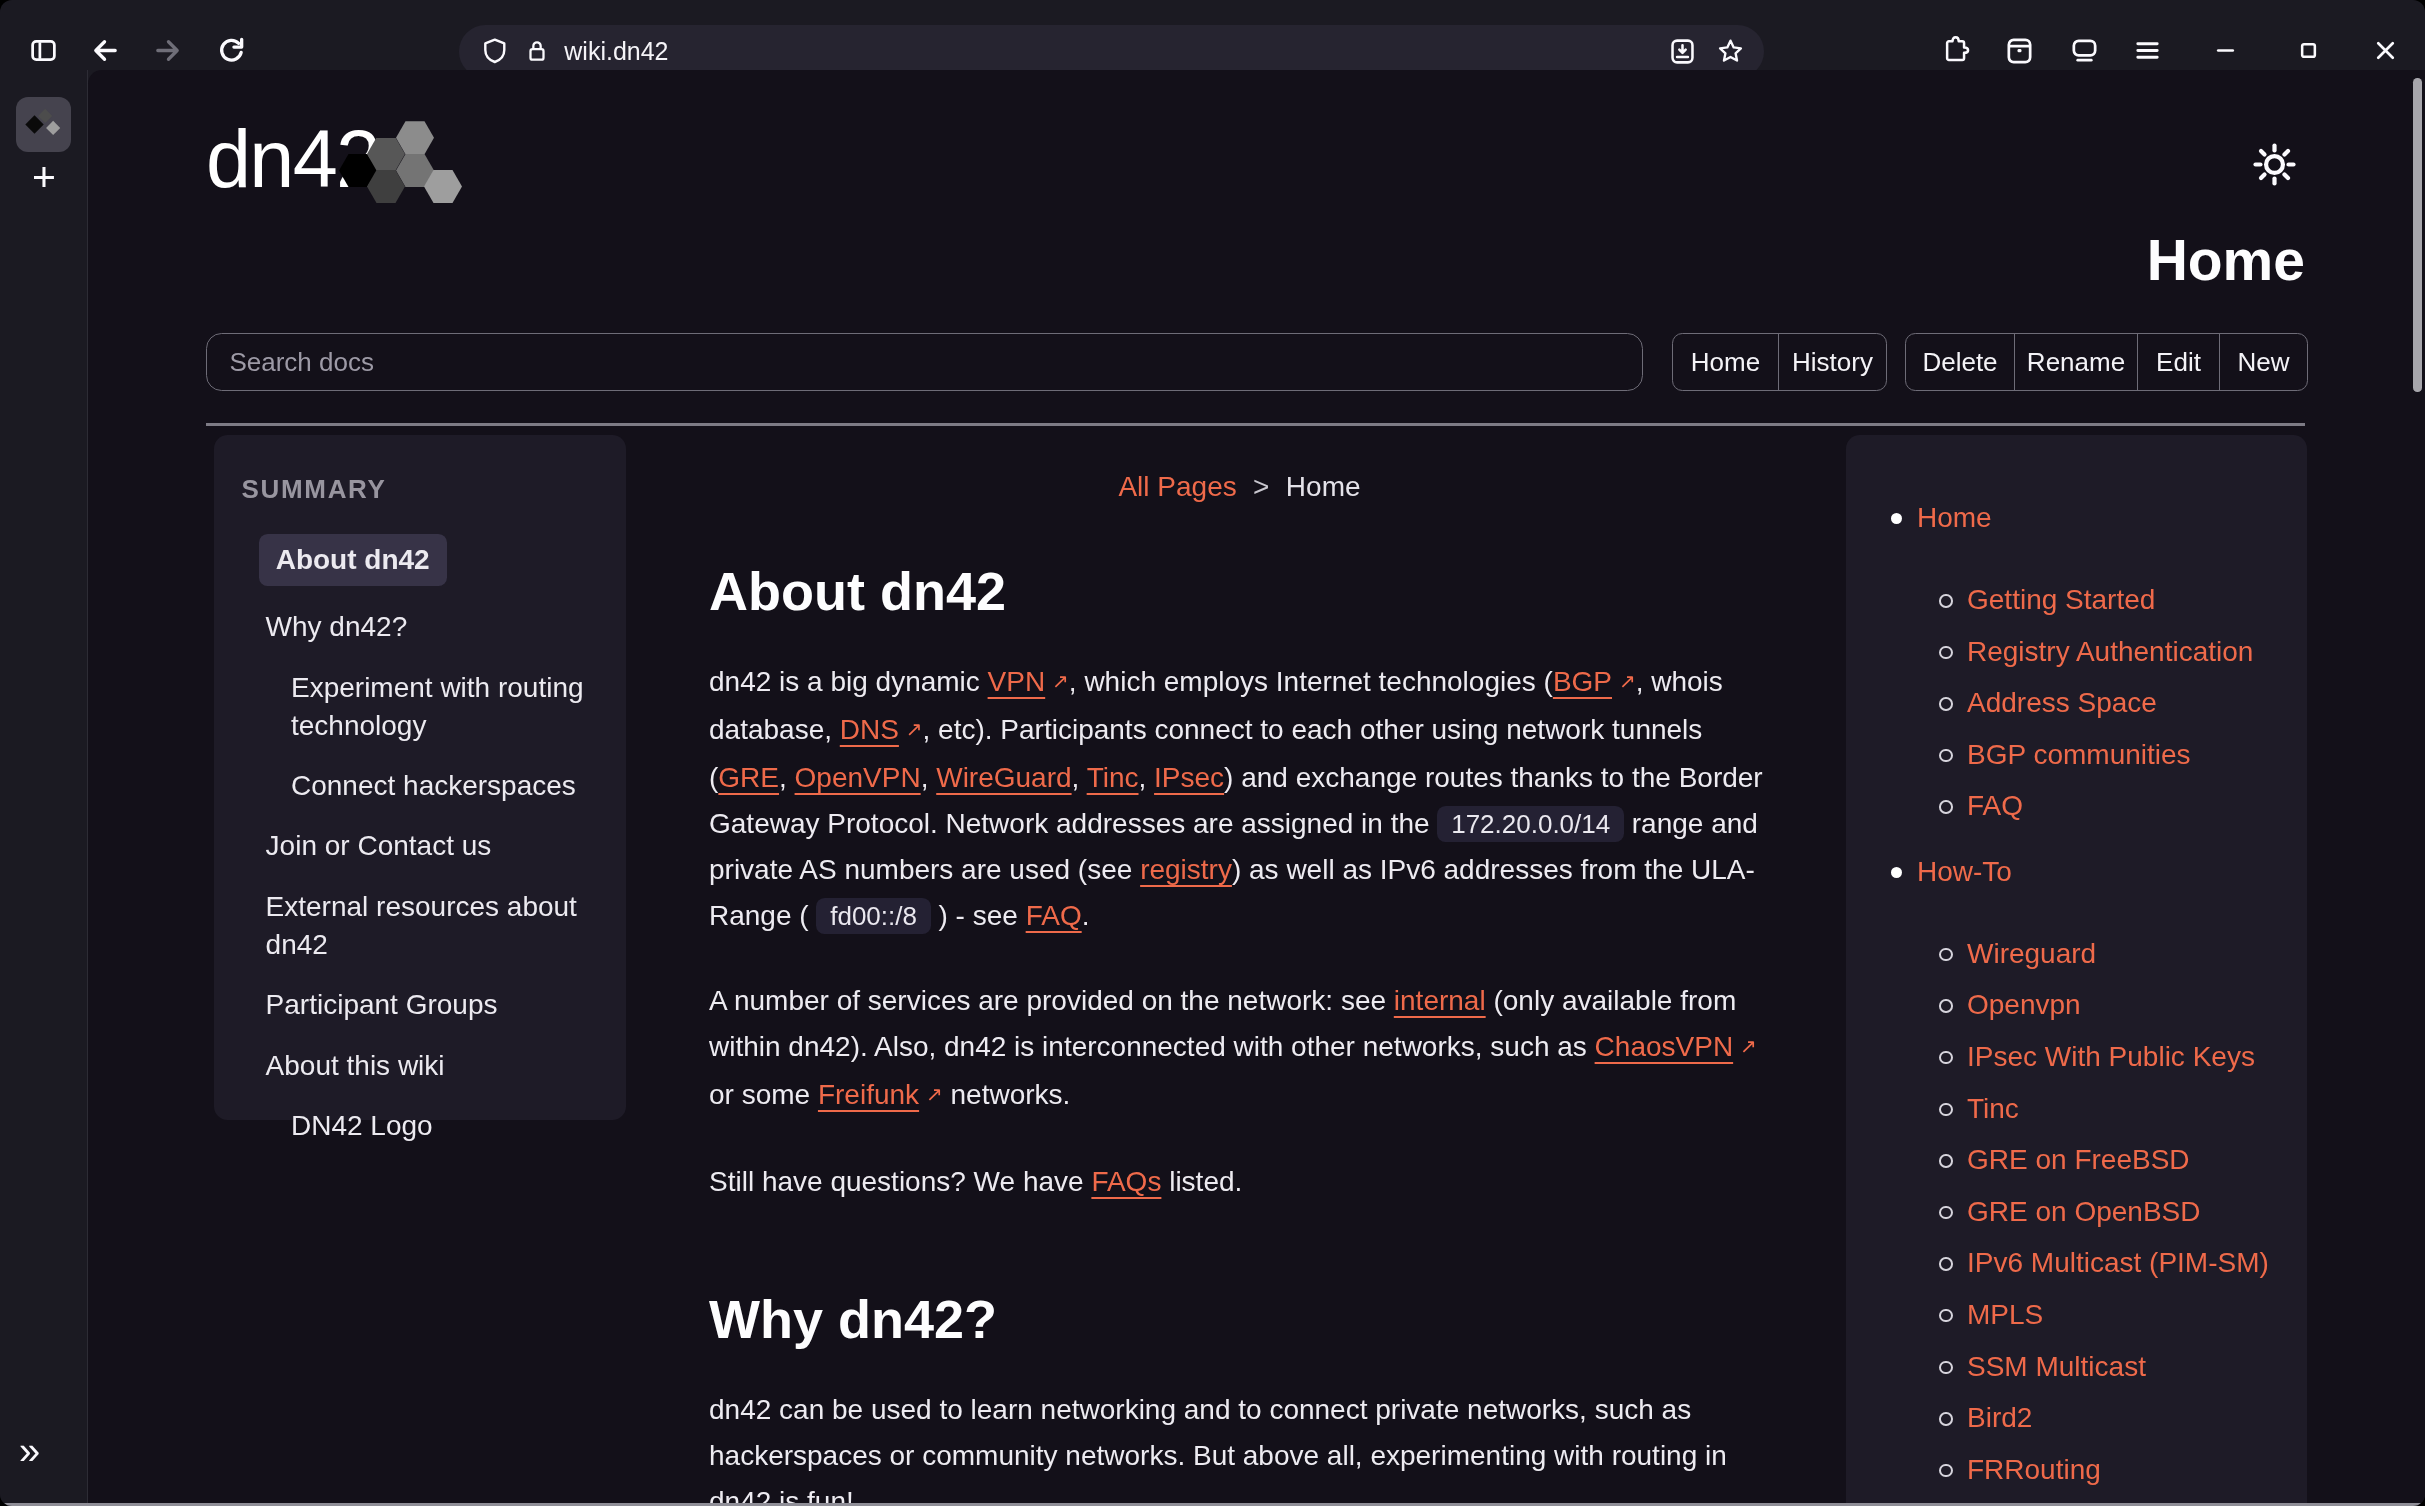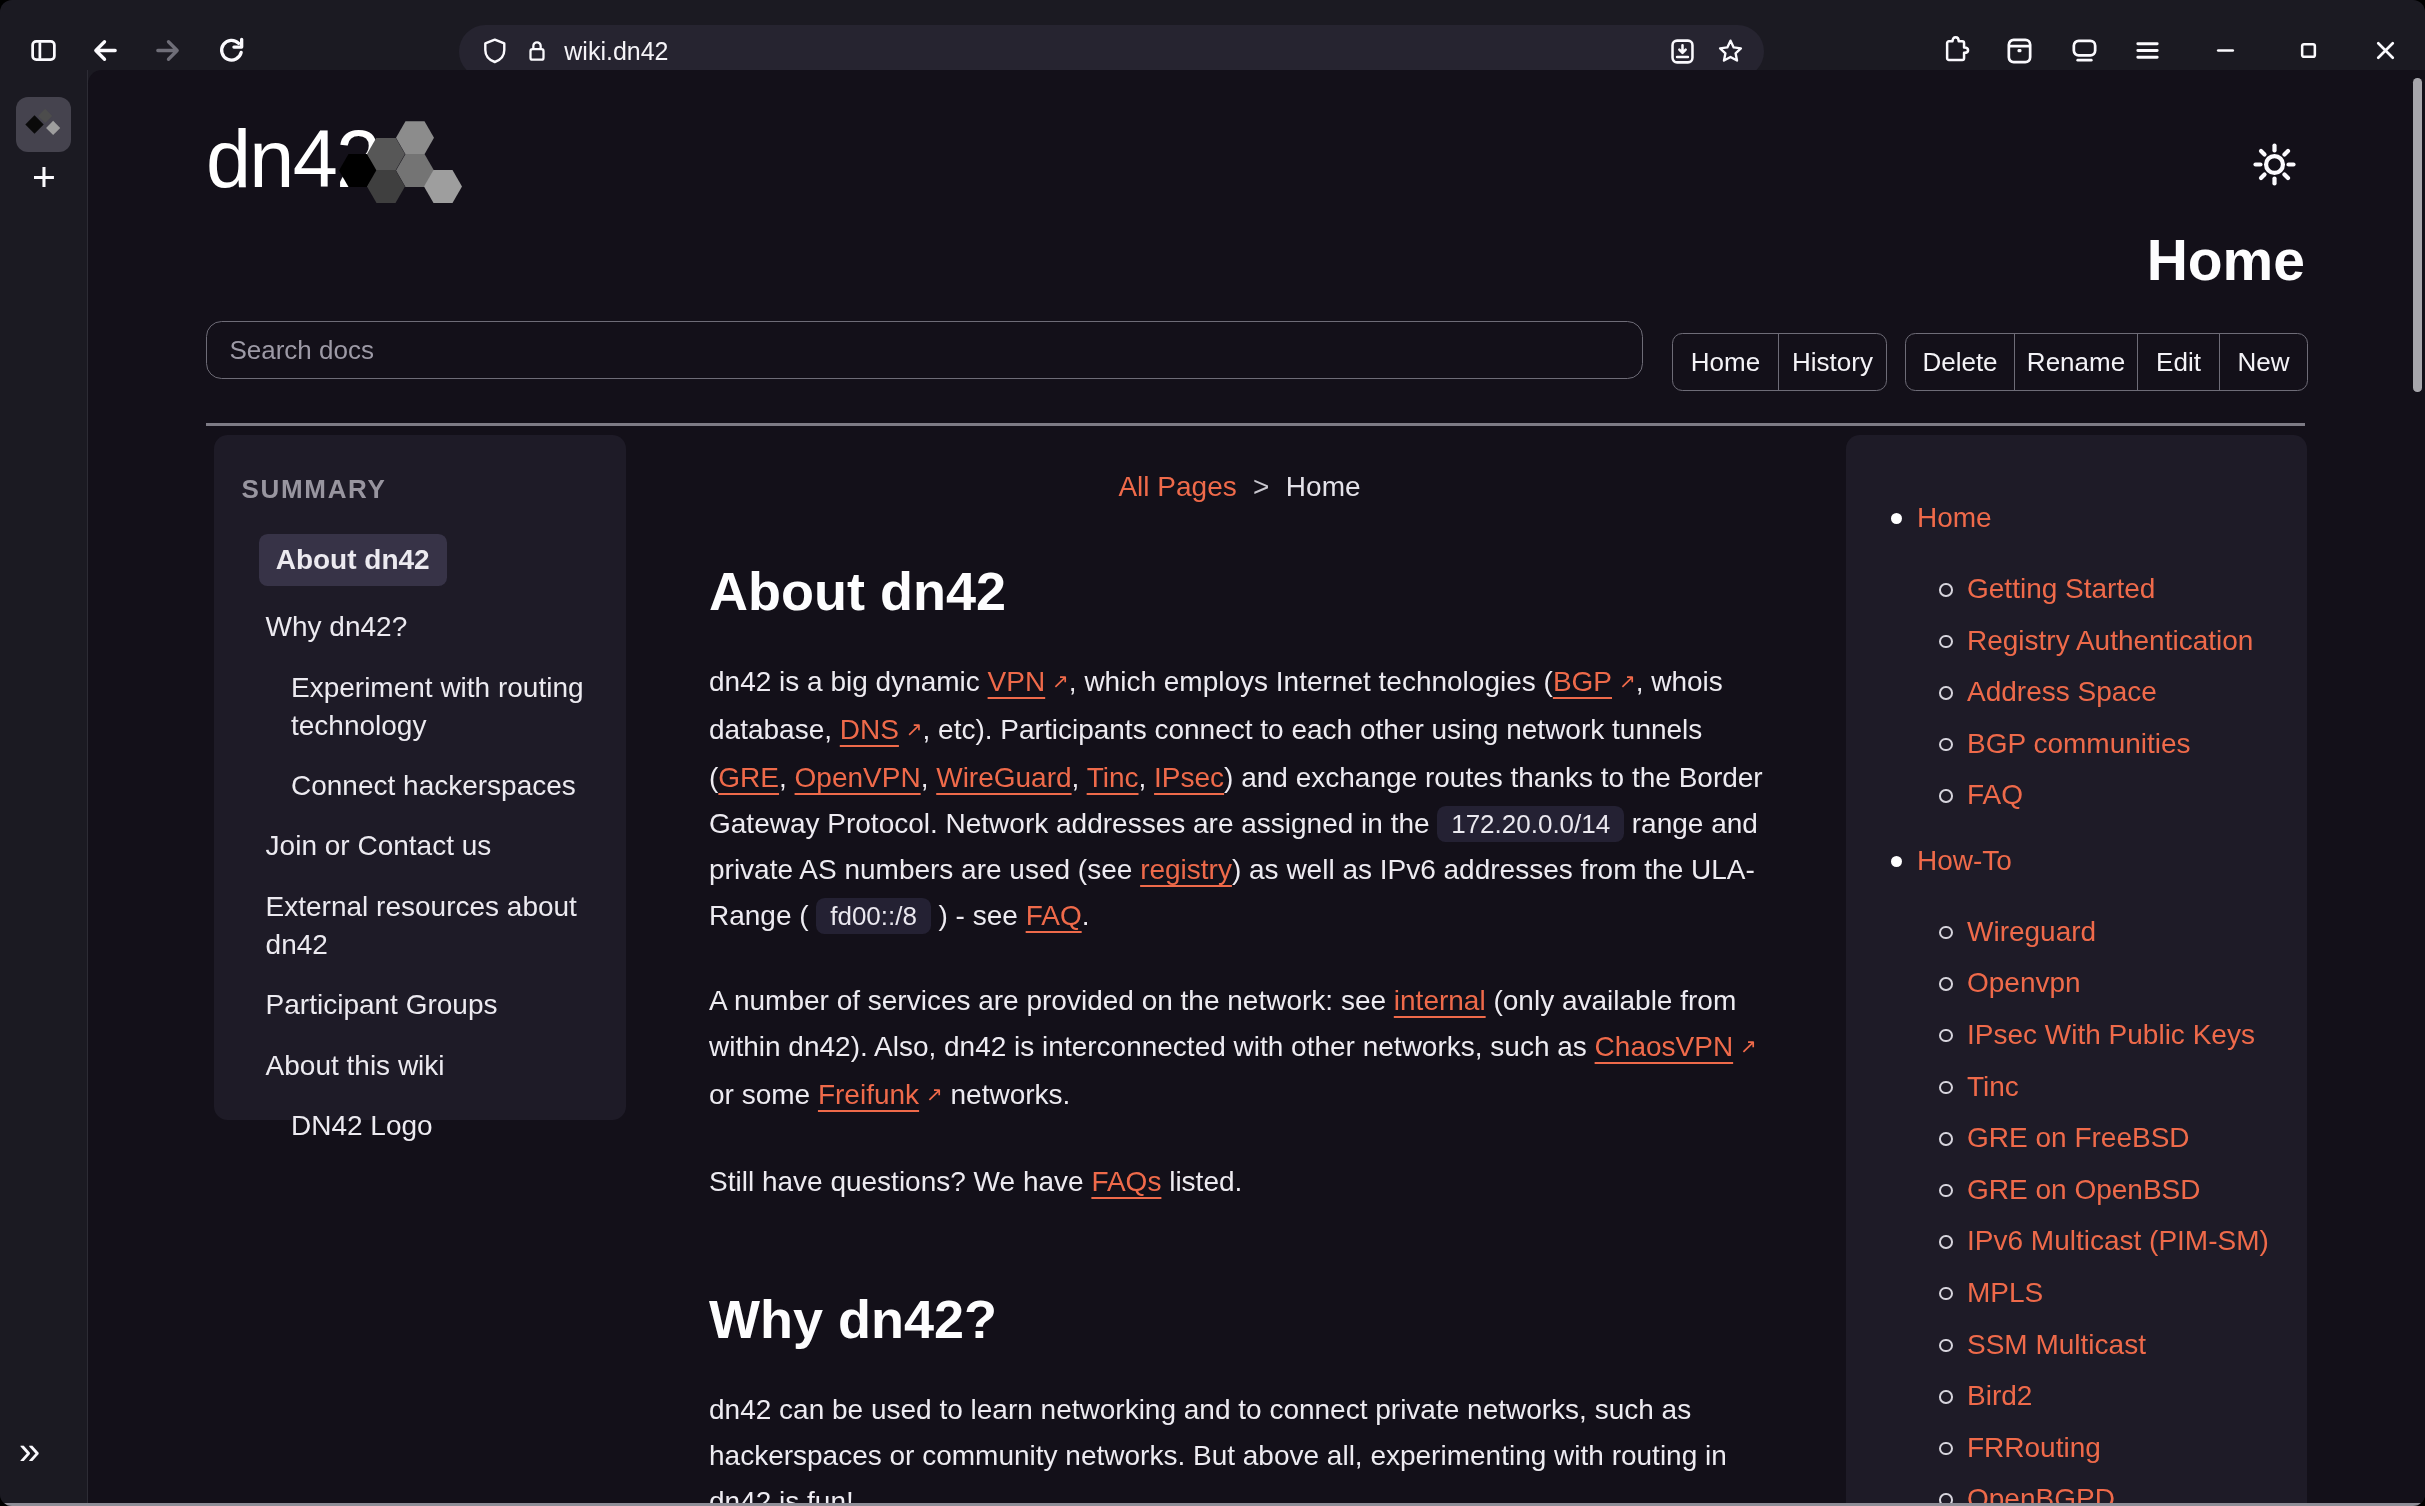--- a/index.html
+++ b/index.html
@@ -29,21 +29,21 @@
   .page { position:absolute; left:88px; top:70px; width:2338px; height:1436px; background:#131019; border-top-left-radius:13.8px; overflow:hidden; }
 
   .logo-text { position:absolute; left:118px; top:43px; font-size:81px; color:#fff; letter-spacing:-1.7px; }
   .hexes { position:absolute; left:251px; top:46px; width:129px; height:93px; }
   .hex { position:absolute; width:38px; height:33px; clip-path:polygon(25% 0%, 75% 0%, 100% 50%, 75% 100%, 25% 100%, 0% 50%); }
 
   .theme-btn { position:absolute; right:129px; top:72px; width:45px; height:45px; background:none; border:none; display:flex; align-items:center; justify-content:center; }
 
   .page-title { position:absolute; right:121px; top:157px; font-size:57px; font-weight:700; color:#fdfdfe; }
 
-  .search-input { position:absolute; left:118px; top:251px; width:1437px; height:58px; background:transparent; border:1.7px solid #6e6c77; border-radius:15.5px; color:#f2f1f5; font-size:26px; padding:0 22.4px; font-family:"Liberation Sans", sans-serif; }
+  .search-input { position:absolute; left:118px; top:263px; width:1437px; height:58px; background:transparent; border:1.7px solid #6e6c77; border-radius:15.5px; color:#f2f1f5; font-size:26px; padding:0 22.4px; font-family:"Liberation Sans", sans-serif; }
   .search-input::placeholder { color:#9d9aa6; }
 
   .btn-group { position:absolute; top:263px; height:58px; display:flex; border:1.7px solid #6e6c77; border-radius:10.3px; overflow:hidden; }
   .btn-group button { background:transparent; border:none; border-left:1.7px solid #6e6c77; color:#f4f3f7; font-size:26px; font-family:"Liberation Sans", sans-serif; }
   .btn-group button:first-child { border-left:none; }
   .grp-nav { left:1584px; }
   .grp-page { left:1817px; }
 
   .rule { position:absolute; left:118px; top:353px; width:2099px; height:3.4px; background:#7d7b85; }
 
@@ -66,21 +66,21 @@
   .link { color:#ef6a4a; text-decoration:underline; text-decoration-thickness:1.7px; text-underline-offset:6px; }
   .ext { font-family:"DejaVu Sans", sans-serif; color:#ef6a4a; font-size:20px; margin-left:6.9px; position:relative; top:-3.4px; }
   .icode { font-family:"Liberation Sans", sans-serif; background:#242133; border-radius:8.6px; padding:3.4px 13.8px; font-size:26px; color:#eae8ef; white-space:nowrap; }
 
   
   .toc-panel { position:absolute; left:1758px; top:365px; width:461px; height:1085px; background:#1e1b27; border-radius:13.8px 13.8px 0 0; padding-top:64px; }
   .toc { list-style:none; }
   .toc a { color:#ef6a4a; text-decoration:none; font-size:28px; }
   .toc-top { position:relative; padding-left:71px; line-height:38px; margin-bottom:8.6px; }
   .toc-top::before { content:""; position:absolute; left:45px; top:13.8px; width:11.2px; height:11.2px; border-radius:50%; background:#fff; }
-  .toc-sub { list-style:none; margin-top:28px; }
+  .toc-sub { list-style:none; margin-top:39px; }
   .toc-subitem { position:relative; padding-left:50px; line-height:38px; margin-bottom:8.6px; }
   .toc-subitem::before { content:""; position:absolute; left:22.4px; top:13px; width:9.5px; height:9.5px; border-radius:50%; border:2.6px solid #d6d4dc; background:transparent; }
   .toc-top + .toc-top { margin-top:22.4px; }
 
   .scroll-thumb { position:absolute; right:4.3px; top:7.7px; width:8.6px; height:314px; border-radius:4.3px; background:#a7a6ac; }
 </style>
 </head>
 <body>
 
 <div class="window">

